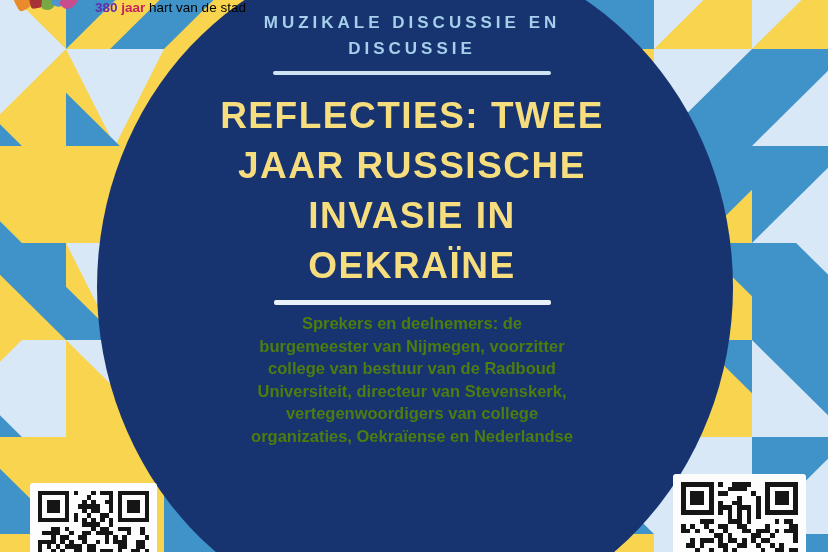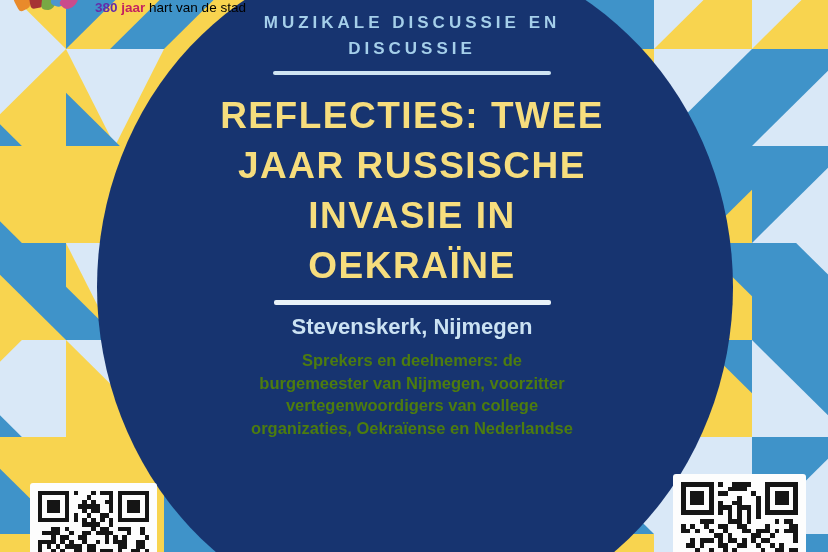--- a/index.html
+++ b/index.html
@@ -186,24 +186,25 @@
       <div class="kicker">DISCUSSIE</div>
     </div>
     <div class="divider1"></div>
     <div class="title-wrap">
       <div class="title-line">REFLECTIES: TWEE</div>
       <div class="title-line">JAAR RUSSISCHE</div>
       <div class="title-line">INVASIE IN</div>
       <div class="title-line">OEKRAÏNE</div>
     </div>
     <div class="divider2"></div>
-    <div class="location">Stevenskerk, Nijmegen</div>
     <div class="speakers">
       <div class="speaker-line">Sprekers en deelnemers: de</div>
       <div class="speaker-line">burgemeester van Nijmegen, voorzitter</div>
+      <div class="speaker-line">college van bestuur van de Radboud</div>
+      <div class="speaker-line">Universiteit, directeur van Stevenskerk,</div>
       <div class="speaker-line">vertegenwoordigers van college</div>
       <div class="speaker-line">organizaties, Oekraïense en Nederlandse</div>
     </div>
   </div>
 
   <div id="logo">
     <span class="petal" style="left:14px;top:2px;width:16px;height:22px;background:#E98A2B;transform:rotate(-28deg);"></span>
     <span class="petal" style="left:29px;top:0px;width:16px;height:22px;background:#A63434;transform:rotate(-10deg);"></span>
     <span class="petal" style="left:42px;top:4px;width:14px;height:20px;background:#78A844;transform:rotate(6deg);"></span>
     <span class="petal" style="left:53px;top:1px;width:14px;height:20px;background:#4C95CE;transform:rotate(22deg);"></span>

